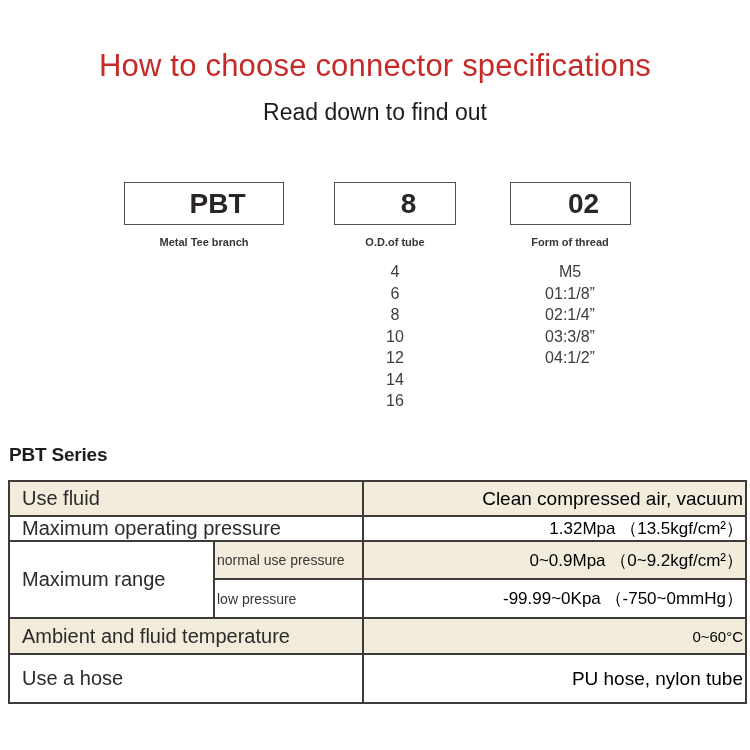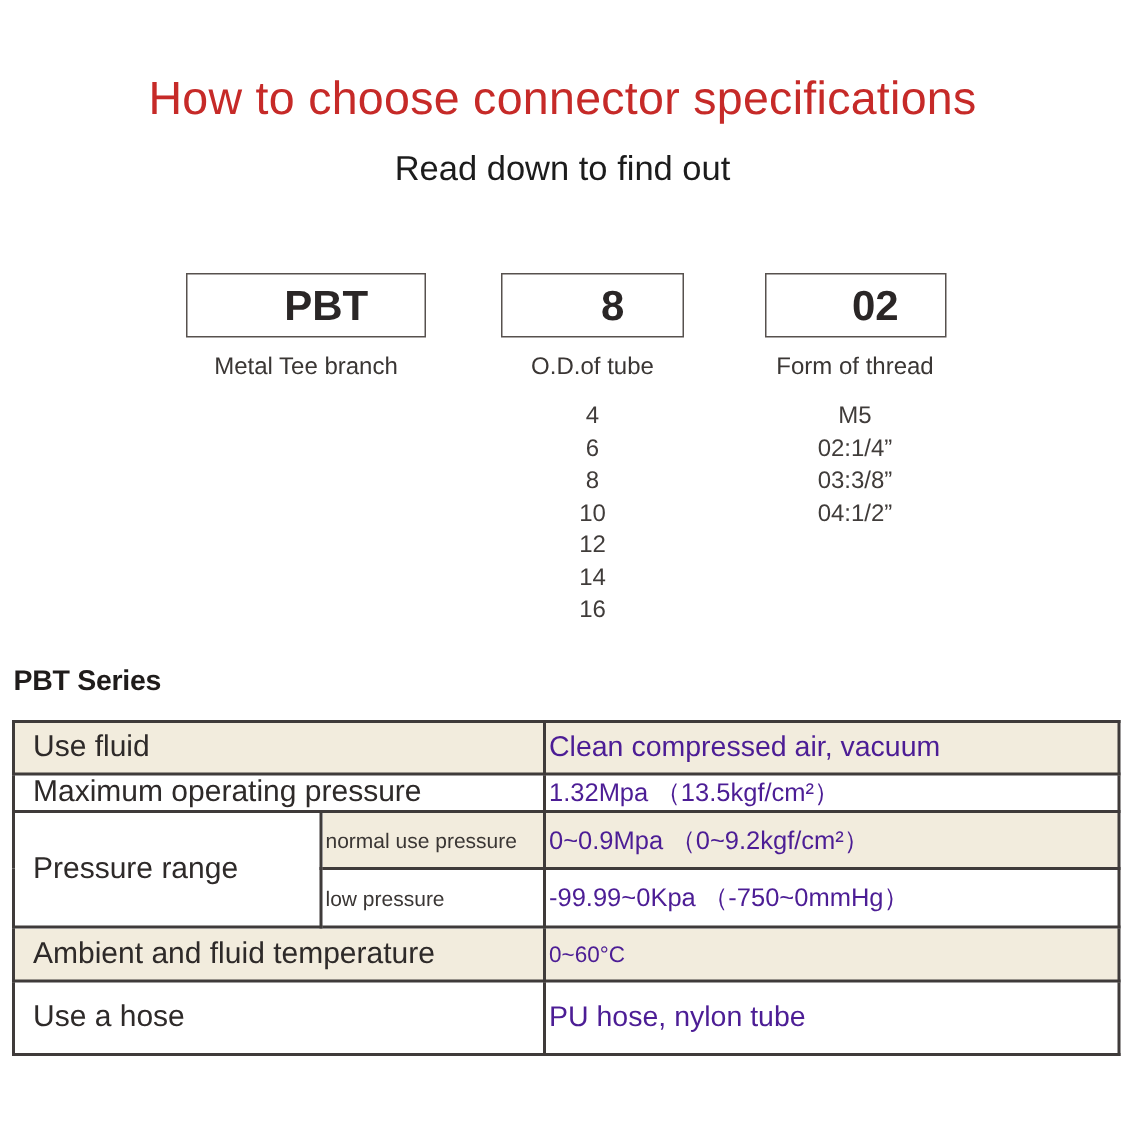--- a/index.html
+++ b/index.html
@@ -47,21 +47,21 @@
     color:#2a2626;
     background:#ffffff;
     box-sizing:content-box;
     padding-left:27px;
   }
   .c1 .code-box{width:131px;}
   .c2 .code-box{width:93px;}
   .c3 .code-box{width:92px;}
   .code-label{
     margin-top:11px;
-    font-size:16px;color:var(--ink-soft);
+    font-size:11px;color:var(--ink-soft);font-weight:bold;
   }
   .options{
     list-style:none;margin:13px 0 0 0;padding:0;
     font-size:16px;line-height:21.5px;
     color:#403c3a;
   }
   .series-heading{
     position:absolute;left:9px;top:444px;
     font-size:19px;font-weight:bold;
     color:#1f1c1b;margin:0;letter-spacing:-0.2px;
@@ -78,21 +78,21 @@
   }
   td.lbl{
     font-size:20px;color:#2e2a29;
     padding:0 0 0 12px;text-align:left;
   }
   td.sub{
     font-size:14px;color:var(--ink-soft);
     text-align:left;padding:0 2px;
   }
   td.val{
-    text-align:left;color:#4c1d95;padding:0 2px;margin-left:20px;
+    text-align:right;color:#000000;padding:0 2px;margin-left:20px;
   }
   .val-lg{font-size:19px;}
   .val-md{font-size:17px;}
   .val-sm{font-size:15px;}
   .beige{background:var(--accent-bg);}
 </style>
 </head>
 <body>
 
 <div class="canvas">
@@ -117,20 +117,21 @@
       <li>14</li>
       <li>16</li>
     </ul>
   </div>
 
   <div class="part-col c3">
     <div class="code-box">02</div>
     <div class="code-label">Form of thread</div>
     <ul class="options">
       <li>M5</li>
+      <li>01:1/8”</li>
       <li>02:1/4”</li>
       <li>03:3/8”</li>
       <li>04:1/2”</li>
     </ul>
   </div>
 
   <h3 class="series-heading">PBT Series</h3>
 
   <table class="spec">
     <colgroup>
@@ -141,21 +142,21 @@
     <tbody>
       <tr style="height:35px">
         <td class="lbl beige" colspan="2">Use fluid</td>
         <td class="val val-lg beige">Clean compressed air, vacuum</td>
       </tr>
       <tr style="height:25px">
         <td class="lbl" colspan="2">Maximum operating pressure</td>
         <td class="val val-md">1.32Mpa （13.5kgf/cm²）</td>
       </tr>
       <tr style="height:38px">
-        <td class="lbl" rowspan="2">Pressure range</td>
+        <td class="lbl" rowspan="2">Maximum range</td>
         <td class="sub beige">normal use pressure</td>
         <td class="val val-md beige">0~0.9Mpa （0~9.2kgf/cm²）</td>
       </tr>
       <tr style="height:39px">
         <td class="sub">low pressure</td>
         <td class="val val-md">-99.99~0Kpa （-750~0mmHg）</td>
       </tr>
       <tr style="height:36px">
         <td class="lbl beige" colspan="2">Ambient and fluid temperature</td>
         <td class="val val-sm beige">0~60°C</td>

